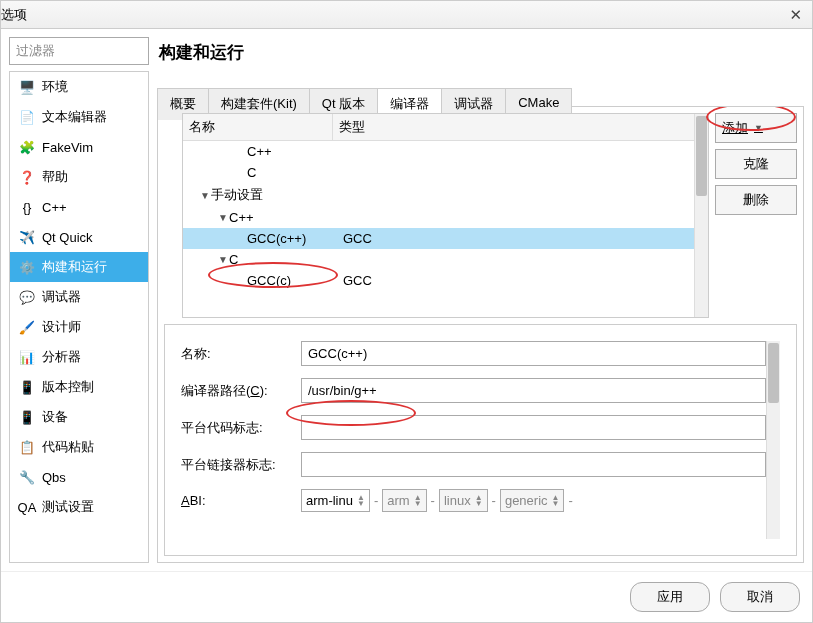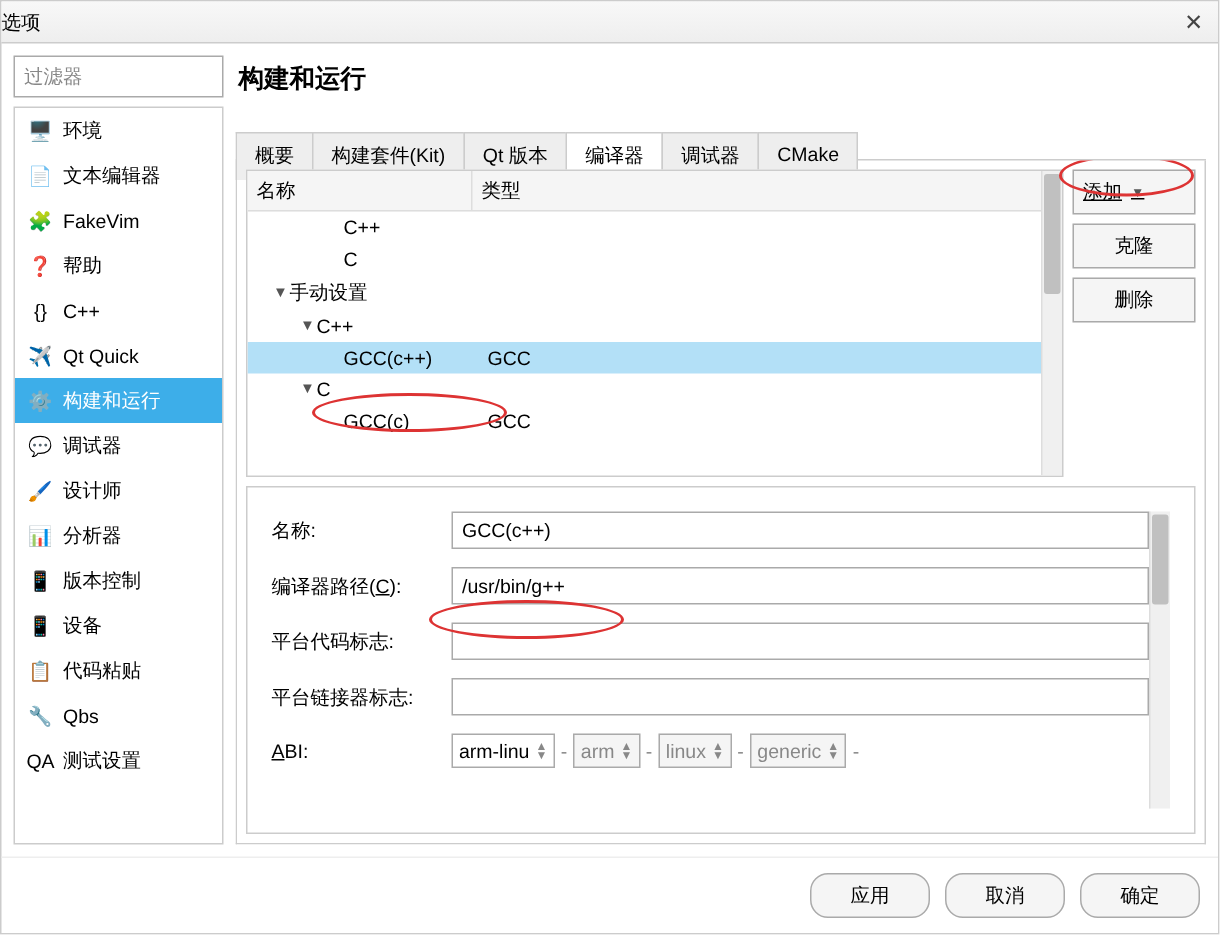--- a/index.html
+++ b/index.html
@@ -13,21 +13,21 @@
 .category-list { flex: 1; border: 1px solid #ccc; background: #fff; overflow-y: auto; }
 .cat-item { display: flex; align-items: center; gap: 6px; padding: 6px 8px; cursor: pointer; }
 .cat-item.selected { background: #3daee9; color: #fff; }
 .cat-item .icon { width: 18px; height: 18px; display: inline-flex; align-items: center; justify-content: center; }
 .right-pane { flex: 1; display: flex; flex-direction: column; overflow: hidden; }
 .page-title { font-size: 17px; font-weight: bold; padding: 4px 2px 10px; }
 .tabs { display: flex; border-bottom: 1px solid #ccc; }
 .tab { padding: 6px 12px; border: 1px solid #ccc; border-bottom: none; background: #eee; margin-right: -1px; cursor: pointer; position: relative; top: 14px; }
 .tab.active { background: #fff; border-bottom: 1px solid #fff; }
 .tab-content { flex: 1; border: 1px solid #ccc; border-top: none; padding: 6px; display: flex; flex-direction: column; gap: 6px; overflow: hidden; }
-.top-section { display: flex; gap: 6px; }
+.top-section { display: flex; gap: 6px; margin-left: 18px; }
 .tree-wrap { flex: 1; border: 1px solid #ccc; background: #fff; height: 205px; overflow: hidden; display: flex; }
 .tree-body { flex: 1; overflow: auto; }
 .tree-header { display: flex; border-bottom: 1px solid #ddd; background: #f5f5f5; }
 .tree-header > div { padding: 4px 6px; }
 .th-name { width: 150px; border-right: 1px solid #ddd; }
 .th-type { flex: 1; }
 .tree-row { display: flex; align-items: center; padding: 3px 4px; }
 .tree-row.sel { background: #b3e0f7; }
 .tree-row .cell-name { width: 150px; display: flex; align-items: center; }
 .tree-row .cell-type { flex: 1; padding-left: 6px; }
@@ -274,15 +274,14 @@
         <div class="highlight-oval" style="left:548px; top:-4px; width:90px; height:28px;"></div>
         <div class="highlight-oval" style="left:50px; top:155px; width:130px; height:26px;"></div>
         <div class="highlight-oval" style="left:128px; top:293px; width:130px; height:26px;"></div>
       </div>
     </div>
   </div>
 
   <div class="dialog-buttons">
     <div class="btn">应用</div>
     <div class="btn">取消</div>
-    <div class="btn">确定</div>
   </div>
 </div>
 
 </body></html>

